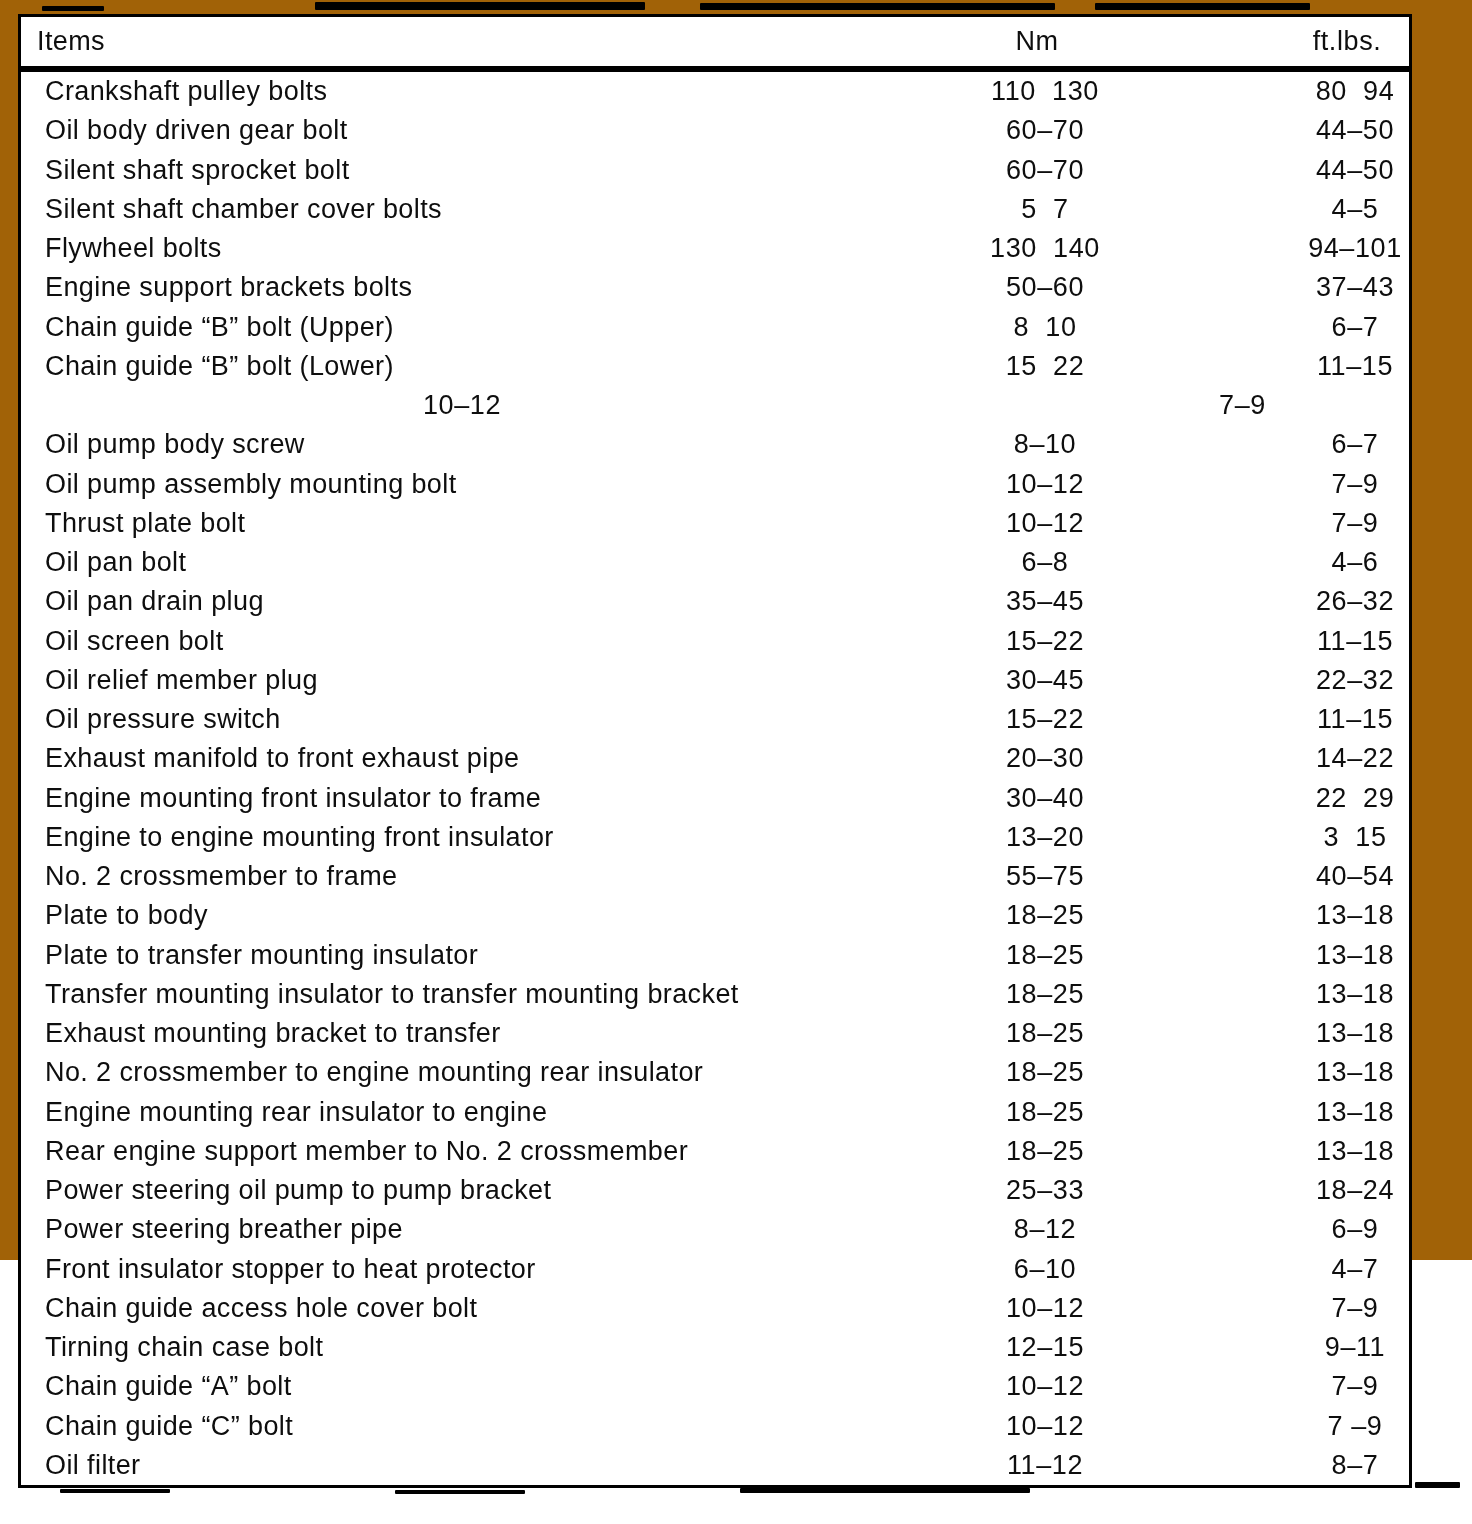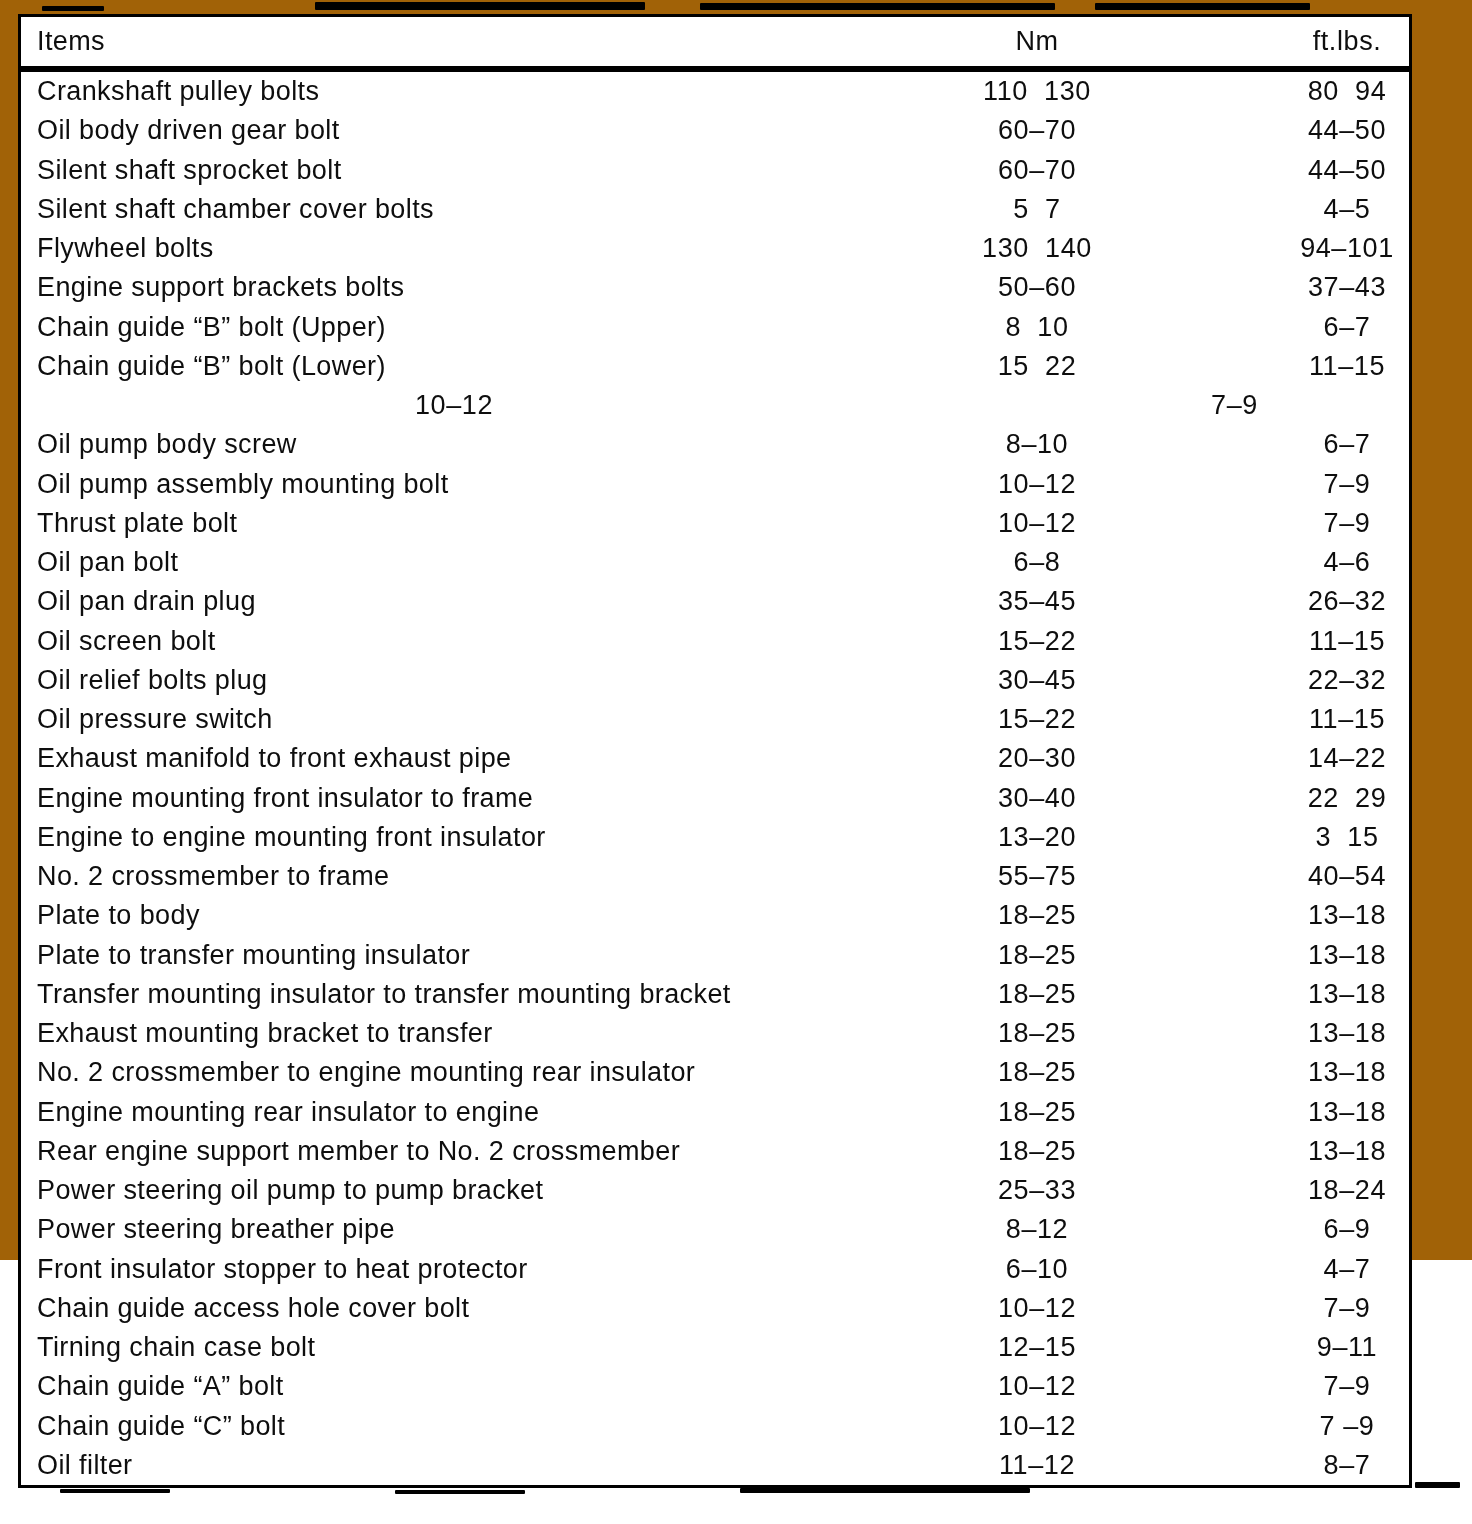--- a/index.html
+++ b/index.html
@@ -49,21 +49,21 @@
     white-space: nowrap;
   }
   .cell-num {
     font-size: 27px;
     text-align: center;
     letter-spacing: 0.6px;
     white-space: pre;
   }
   .header-row .cell-item, .header-row .cell-num { font-size: 27px; }
 
-  .tbody { display: flex; flex-direction: column; }
+  .tbody { display: flex; flex-direction: column; margin-left: 8px; }
   .tbody .grid-row { height: 39.25px; }
 </style>
 </head>
 <body>
 
 <div class="page">
 
   <div class="artifact a1"></div>
   <div class="artifact a2"></div>
   <div class="artifact a3"></div>
@@ -184,21 +184,21 @@
   </div>
 
   <div class="grid-row">
     <div class="cell-item">Oil screen bolt</div>
     <div class="cell-num">15–22</div>
     <div></div>
     <div class="cell-num">11–15</div>
   </div>
 
   <div class="grid-row">
-    <div class="cell-item">Oil relief bolts plug</div>
+    <div class="cell-item">Oil relief member plug</div>
     <div class="cell-num">30–45</div>
     <div></div>
     <div class="cell-num">22–32</div>
   </div>
 
   <div class="grid-row">
     <div class="cell-item">Oil pressure switch</div>
     <div class="cell-num">15–22</div>
     <div></div>
     <div class="cell-num">11–15</div>

